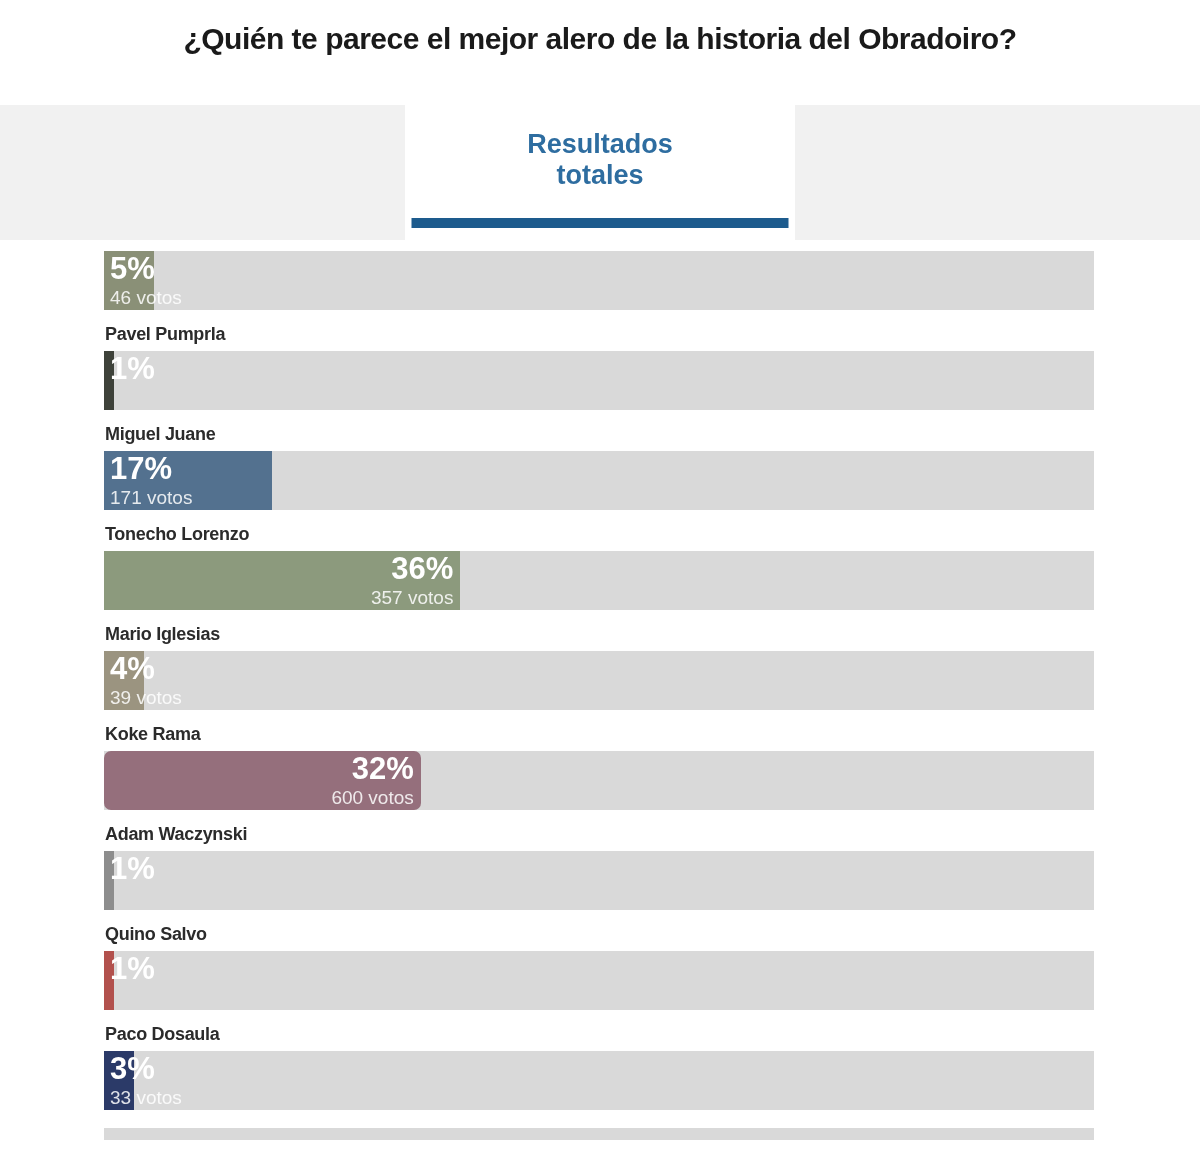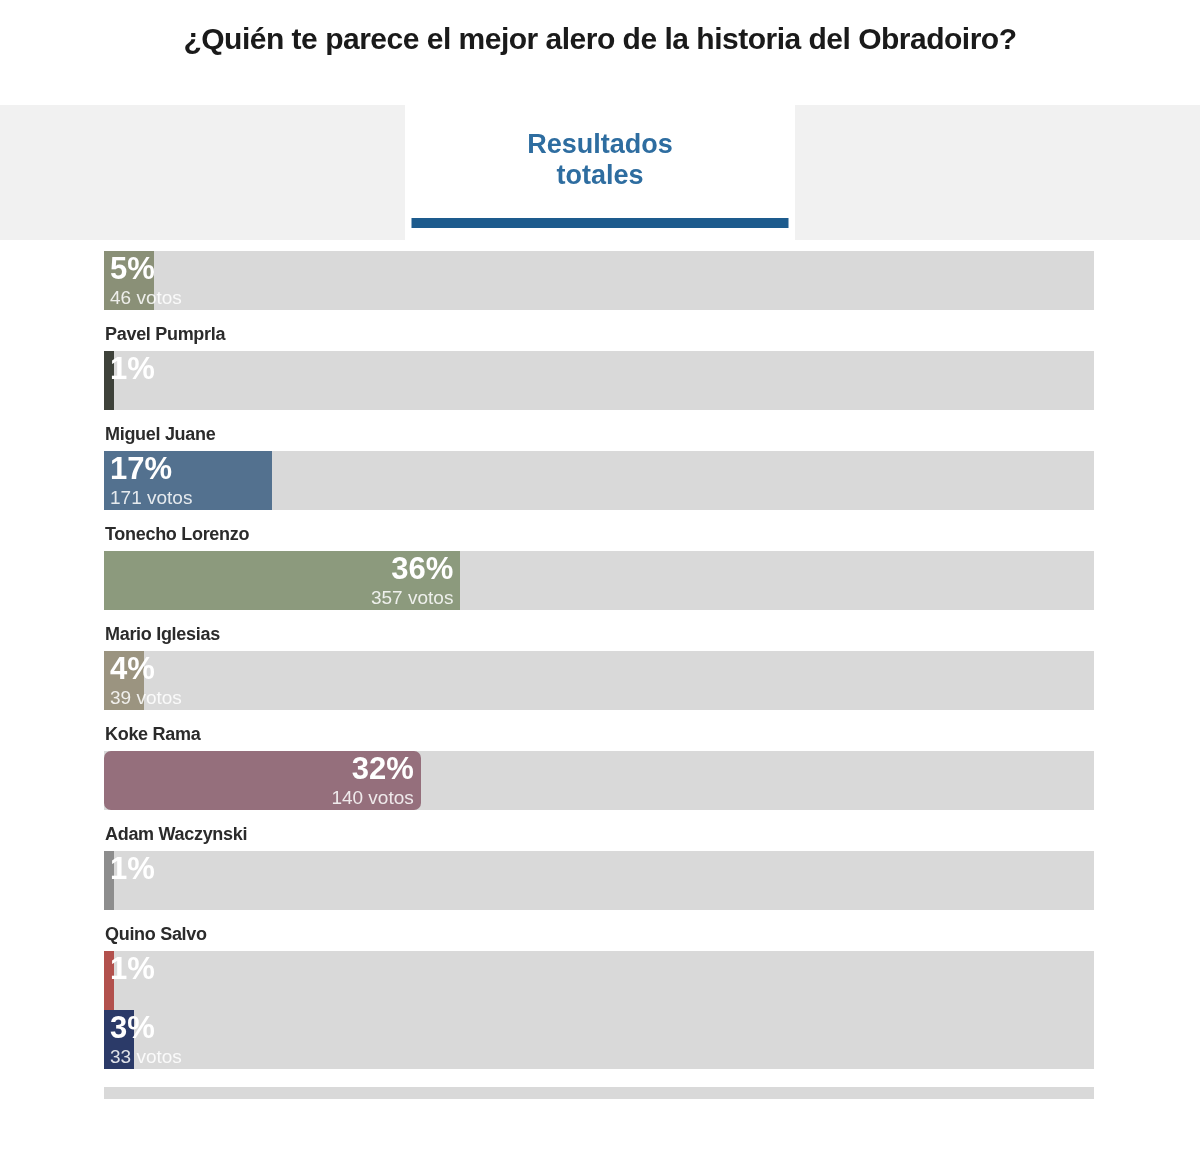--- a/index.html
+++ b/index.html
@@ -175,21 +175,21 @@
       </div>
     </div>
   </div>
 
   <div class="option">
     <div class="option-label">Koke Rama</div>
     <div class="bar-track">
       <div class="bar-fill" style="width: 32%; background: rgb(149, 111, 124); border-radius: 7px;">
         <div class="bar-text right">
           <div class="bar-pct">32%</div>
-          <div class="bar-votes">140 votos</div>
+          <div class="bar-votes">600 votos</div>
         </div>
       </div>
     </div>
   </div>
 
   <div class="option">
     <div class="option-label">Adam Waczynski</div>
     <div class="bar-track">
       <div class="bar-fill" style="width: 1%; background: rgb(141, 141, 141);">
         <div class="bar-text left">
@@ -206,20 +206,21 @@
       <div class="bar-fill" style="width: 1%; background: rgb(178, 81, 77);">
         <div class="bar-text left">
           <div class="bar-pct">1%</div>
 
         </div>
       </div>
     </div>
   </div>
 
   <div class="option">
+    <div class="option-label">Paco Dosaula</div>
     <div class="bar-track">
       <div class="bar-fill" style="width: 3%; background: rgb(43, 58, 104);">
         <div class="bar-text left">
           <div class="bar-pct">3%</div>
           <div class="bar-votes">33 votos</div>
         </div>
       </div>
     </div>
   </div>
 </div>

